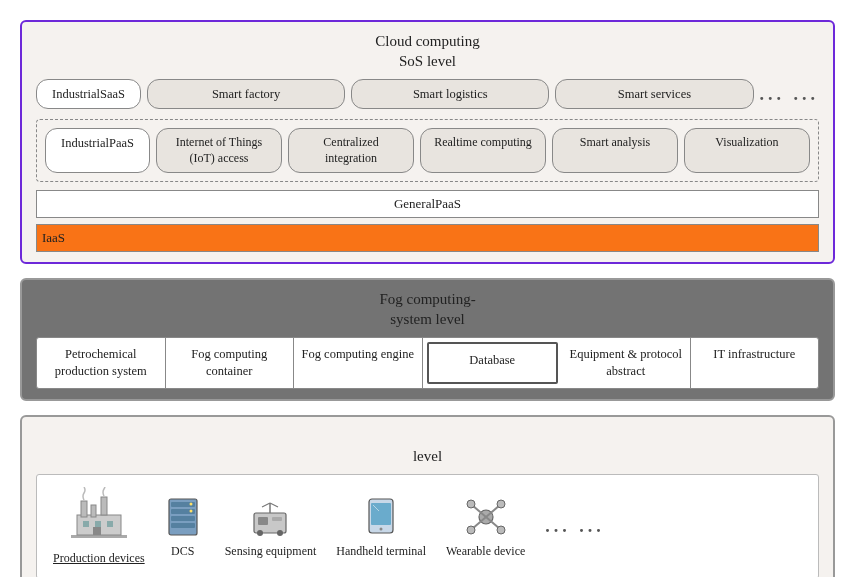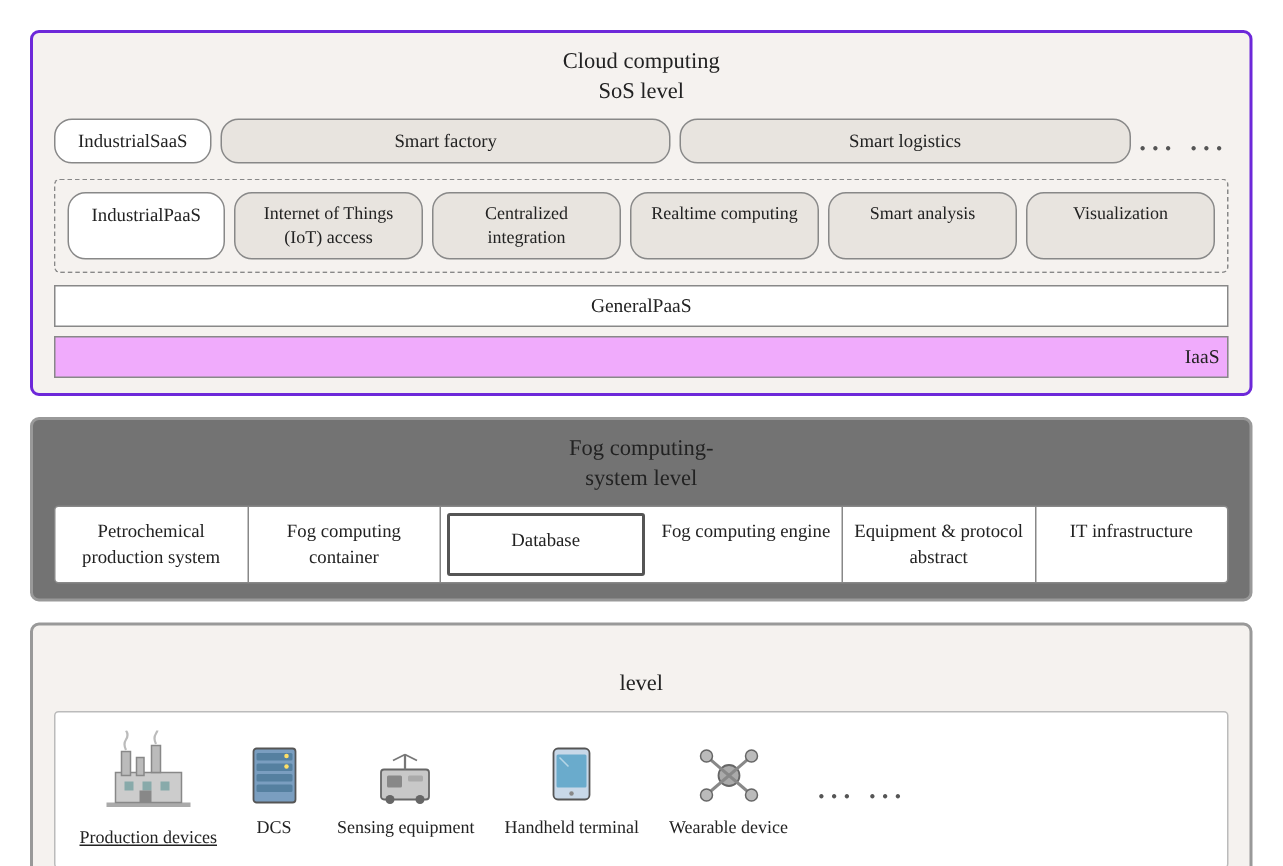--- a/index.html
+++ b/index.html
@@ -76,22 +76,22 @@
     .general-paas-row {
       border: 1px solid #888;
       background: #fff;
       text-align: center;
       padding: 5px;
       margin-bottom: 6px;
       font-size: 13px;
     }
     .iaas-row {
       border: 1px solid #888;
-      background: #f0abfc;
-      text-align: right;
+      background: #f97316;
+      text-align: left;
       padding: 5px;
       font-size: 13px;
     }
 
     
     .fog-section {
       border: 2px solid #999;
       border-radius: 6px;
       padding: 10px 14px;
       background: #737373;
@@ -172,20 +172,21 @@
     <div class="section-title">
       <span>Cloud computing</span><br>
       <span>SoS level</span>
     </div>
 
     <div class="saas-row">
       <div class="box saas-label">IndustrialSaaS</div>
       <div class="saas-boxes">
         <div class="box box-light saas-box">Smart factory</div>
         <div class="box box-light saas-box">Smart logistics</div>
+        <div class="box box-light saas-box">Smart services</div>
         <div class="dots">... ...</div>
       </div>
     </div>
 
     <div class="paas-outer">
       <div class="paas-row">
         <div class="box paas-label">IndustrialPaaS</div>
         <div class="paas-boxes">
           <div class="box box-light paas-box">Internet of Things (IoT) access</div>
           <div class="box box-light paas-box">Centralized integration</div>
@@ -201,22 +202,22 @@
   </div>
 
   <div class="fog-section">
     <div class="section-title">
       <span>Fog computing-</span><br>
       <span>system level</span>
     </div>
     <div class="fog-inner">
       <div class="fog-cell">Petrochemical production system</div>
       <div class="fog-cell">Fog computing container</div>
+      <div class="fog-cell">Fog computing engine</div>
       <div class="fog-cell db-cell">Database</div>
-      <div class="fog-cell">Fog computing engine</div>
       <div class="fog-cell">Equipment &amp; protocol abstract</div>
       <div class="fog-cell">IT infrastructure</div>
     </div>
   </div>
 
   <div class="edge-section">
     <div class="section-title">
       <br>
       <span>level</span>
     </div>

